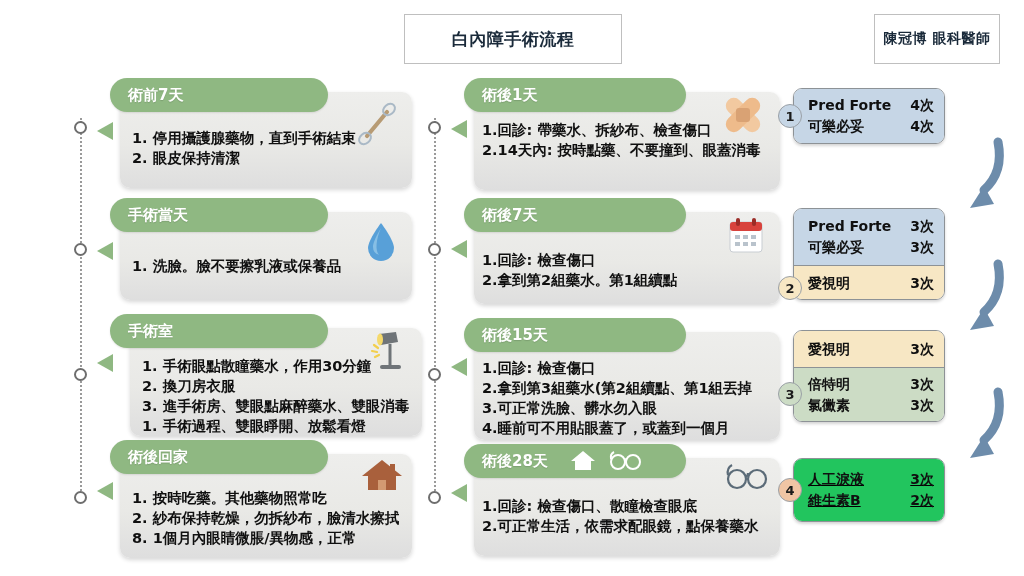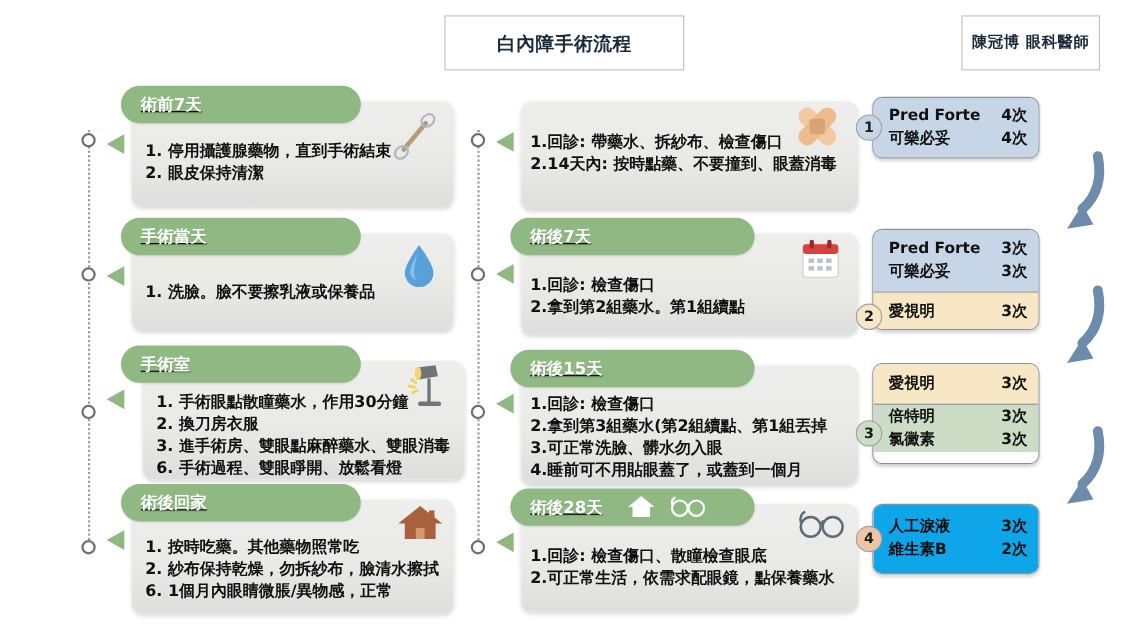--- a/index.html
+++ b/index.html
@@ -33,21 +33,20 @@
   }
 
   
   .card{position:absolute;}
   .card .bubble{
     position:absolute;left:12px;top:0;height:34px;
     background:#8fb882;border-radius:17px 17px 17px 17px;
     display:flex;align-items:center;gap:8px;
     padding:0 22px 0 18px;box-sizing:border-box;z-index:3;
     box-shadow:0 1px 2px rgba(0,0,0,.10);
-    text-decoration:underline;
   }
   .card .bubble .htext{
     color:#ffffff;font-weight:bold;font-size:15px;white-space:nowrap;
     text-shadow:0 1px 1px rgba(0,0,0,.13);
   }
   .card .tail{
     position:absolute;left:-1px;width:0;height:0;z-index:2;
     border-top:9px solid transparent;border-bottom:9px solid transparent;
     border-right:16px solid #8fb882;
   }
@@ -81,21 +80,21 @@
           padding:4px 10px 4px 14px;box-sizing:border-box;}
   .medsec + .medsec{border-top:1px solid #8d9296;}
   .medrow{display:flex;justify-content:space-between;align-items:center;
           line-height:21px;}
   .medrow .mname{font-weight:bold;font-size:14px;color:#101010;}
   .medrow .mcount{font-weight:bold;font-size:14px;color:#101010;
                   min-width:34px;text-align:right;}
   .sec-blue{background:#c6d6e6;}
   .sec-yellow{background:#f7e7c4;}
   .sec-green{background:#ccdcc5;}
-  .sec-orange{background:#0ea5e9;}
+  .sec-orange{background:#22c55e;text-decoration:underline;}
 
   .medbadge{
     position:absolute;width:24px;height:24px;border-radius:50%;
     display:flex;align-items:center;justify-content:center;
     font-weight:bold;font-size:13px;color:#1a1a1a;
     border:1px solid #9aa0a6;box-sizing:border-box;z-index:5;
   }
   .badge-blue{background:#c6d6e6;}
   .badge-yellow{background:#f7e7c4;}
   .badge-green{background:#ccdcc5;}
@@ -161,21 +160,21 @@
       </svg>
     </div>
   </div>
 
   <div class="card col-left" style="left:98px;top:314px;width:320px;height:125px">
     <div class="body" style="left:32px;top:14px;width:292px;height:108px">
       <ol style="margin:28px 0 0 12px">
         <li>1.  手術眼點散瞳藥水，作用30分鐘</li>
         <li>2.  換刀房衣服</li>
         <li>3.  進手術房、雙眼點麻醉藥水、雙眼消毒</li>
-        <li>6.  手術過程、雙眼睜開、放鬆看燈</li>
+        <li>1.  手術過程、雙眼睜開、放鬆看燈</li>
       </ol>
     </div>
     <div class="tail" style="top:40px"></div>
     <div class="bubble" style="width:218px">
       <span class="htext">手術室</span>
     </div>
     <div class="ico" style="left:256px;top:14px">
       <svg width="52" height="48" viewBox="0 0 52 48">
         <path d="M25 6 L42 4 L44 14 L27 17 z" fill="#6f7478"></path>
         <ellipse cx="26" cy="11.5" rx="3" ry="6" fill="#f5d96b"></ellipse>
@@ -184,21 +183,21 @@
         <path d="M20 17 L24 20 M18 23 L23 24 M21 29 L25 27" stroke="#f2cf4d" stroke-width="2.2" stroke-linecap="round"></path>
       </svg>
     </div>
   </div>
 
   <div class="card col-left" style="left:98px;top:440px;width:320px;height:120px">
     <div class="body" style="left:22px;top:14px;width:292px;height:104px">
       <ol style="margin:34px 0 0 12px">
         <li>1.  按時吃藥。其他藥物照常吃</li>
         <li>2.  紗布保持乾燥，勿拆紗布，臉清水擦拭</li>
-        <li>6.  1個月內眼睛微脹/異物感，正常</li>
+        <li>8.  1個月內眼睛微脹/異物感，正常</li>
       </ol>
     </div>
     <div class="tail" style="top:42px"></div>
     <div class="bubble" style="width:218px">
       <span class="htext">術後回家</span>
     </div>
     <div class="ico" style="left:262px;top:16px">
       <svg width="44" height="40" viewBox="0 0 44 40">
         <path d="M22 4 L42 20 L36 20 L36 34 L8 34 L8 20 L2 20 z" fill="#a9603c"></path>
         <rect x="18" y="24" width="8" height="10" fill="#d39a72"></rect>
@@ -208,20 +207,23 @@
   </div>
 
   <div class="card col-mid" style="left:452px;top:78px;width:330px;height:115px">
     <div class="body" style="left:22px;top:14px;width:306px;height:98px">
       <ol style="margin:28px 0 0 8px">
         <li>1.回診: 帶藥水、拆紗布、檢查傷口</li>
         <li>2.14天內: 按時點藥、不要撞到、眼蓋消毒</li>
       </ol>
     </div>
     <div class="tail" style="top:42px"></div>
+    <div class="bubble" style="width:222px">
+      <span class="htext">術後1天</span>
+    </div>
     <div class="ico" style="left:266px;top:14px">
       <svg width="50" height="46" viewBox="0 0 50 46">
         <g transform="rotate(45 25 23)">
           <rect x="4" y="15" width="42" height="16" rx="8" fill="#f2c9a0"></rect>
         </g>
         <g transform="rotate(-45 25 23)">
           <rect x="4" y="15" width="42" height="16" rx="8" fill="#eebb8b"></rect>
         </g>
         <rect x="18" y="16" width="14" height="14" rx="3" fill="#d9a274"></rect>
       </svg>
@@ -340,21 +342,21 @@
   </div>
   <div class="medbadge badge-yellow" style="left:778px;top:276px">2</div>
 
   <div class="medblock" style="left:793px;top:330px;width:152px;height:92px">
     <div class="medsec sec-yellow" style="height:36px">
       <div class="medrow">
         <span class="mname">愛視明</span>
         <span class="mcount">3次</span>
       </div>
     </div>
-    <div class="medsec sec-green" style="height:44px">
+    <div class="medsec sec-green" style="height:55px">
       <div class="medrow">
         <span class="mname">倍特明</span>
         <span class="mcount">3次</span>
       </div>
       <div class="medrow">
         <span class="mname">氯黴素</span>
         <span class="mcount">3次</span>
       </div>
     </div>
   </div>

